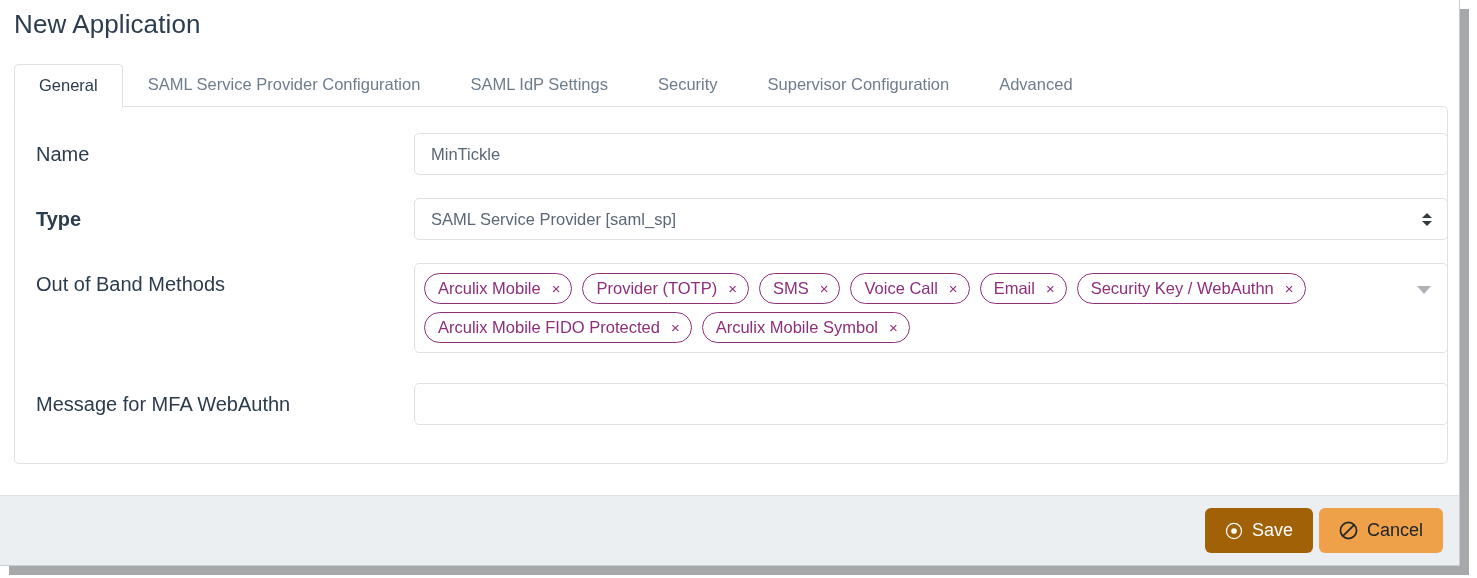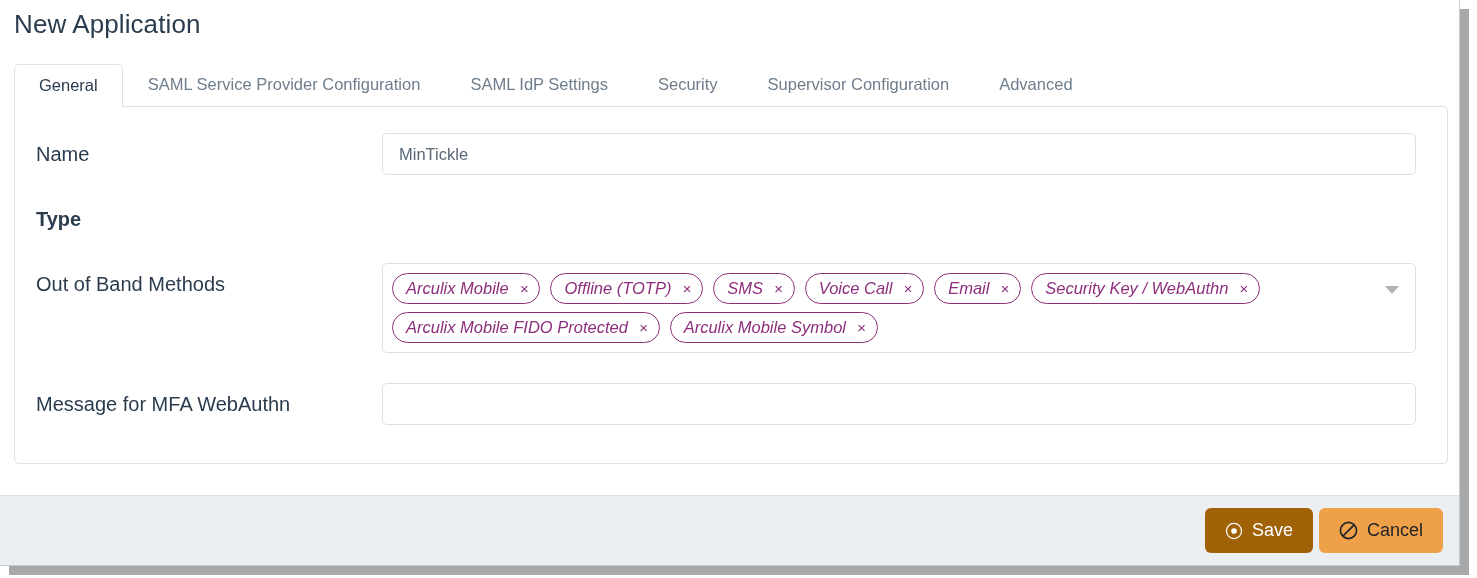--- a/index.html
+++ b/index.html
@@ -97,21 +97,21 @@
   .form-label {
     position: absolute;
     left: 21px;
     font-size: 20px;
     color: #2b3c4e;
     line-height: 20px;
   }
 
   .control {
     position: absolute;
-    left: 367px;
+    left: 399px;
     width: 1034px;
     box-sizing: border-box;
   }
   .input-box {
     height: 42px;
     border: 1px solid #dde1e5;
     border-radius: 5px;
     background: #ffffff;
     display: flex;
     align-items: center;
@@ -168,21 +168,20 @@
     align-items: center;
     border: 1px solid #8e2f7c;
     border-radius: 22px;
     padding: 3px 11px 4px 13px;
     font-size: 16.5px;
     line-height: 22px;
     color: #8e2f7c;
     background: #ffffff;
     white-space: nowrap;
     cursor: default;
-    font-style: italic;
   }
   .chip-x {
     margin-left: 11px;
     font-size: 15px;
     line-height: 15px;
     color: #8e2f7c;
     cursor: pointer;
     font-family: "Liberation Sans", sans-serif;
   }
   .ms-caret {
@@ -258,33 +257,42 @@
 
       <div class="form-row" style="top:26px; height:42px;">
         <div class="form-label" style="top:11px;">Name</div>
         <div class="control">
           <div class="input-box" placeholder="MinTickle">MinTickle</div>
         </div>
       </div>
 
       <div class="form-row" style="top:91px; height:42px;">
         <div class="form-label" style="top:11px;font-weight:bold;">Type</div>
+        <div class="control">
+          <div class="input-box select-box">
+            <span>SAML Service Provider [saml_sp]</span>
+            <span class="select-caret">
+              <i class="up"></i>
+                <i class="down"></i>
+            </span>
+          </div>
+        </div>
       </div>
 
       <div class="form-row" style="top:156px;">
         <div class="form-label" style="top:11px;">Out of Band Methods</div>
         <div class="control">
           <div class="multiselect">
             <div class="chips">
               <span class="chip">
                 <span>Arculix Mobile</span>
                 <span class="chip-x">×</span>
               </span>
               <span class="chip">
-                <span>Offline (TOTP)</span>
+                <span>Provider (TOTP)</span>
                 <span class="chip-x">×</span>
               </span>
               <span class="chip">
                 <span>SMS</span>
                 <span class="chip-x">×</span>
               </span>
               <span class="chip">
                 <span>Voice Call</span>
                 <span class="chip-x">×</span>
               </span>

